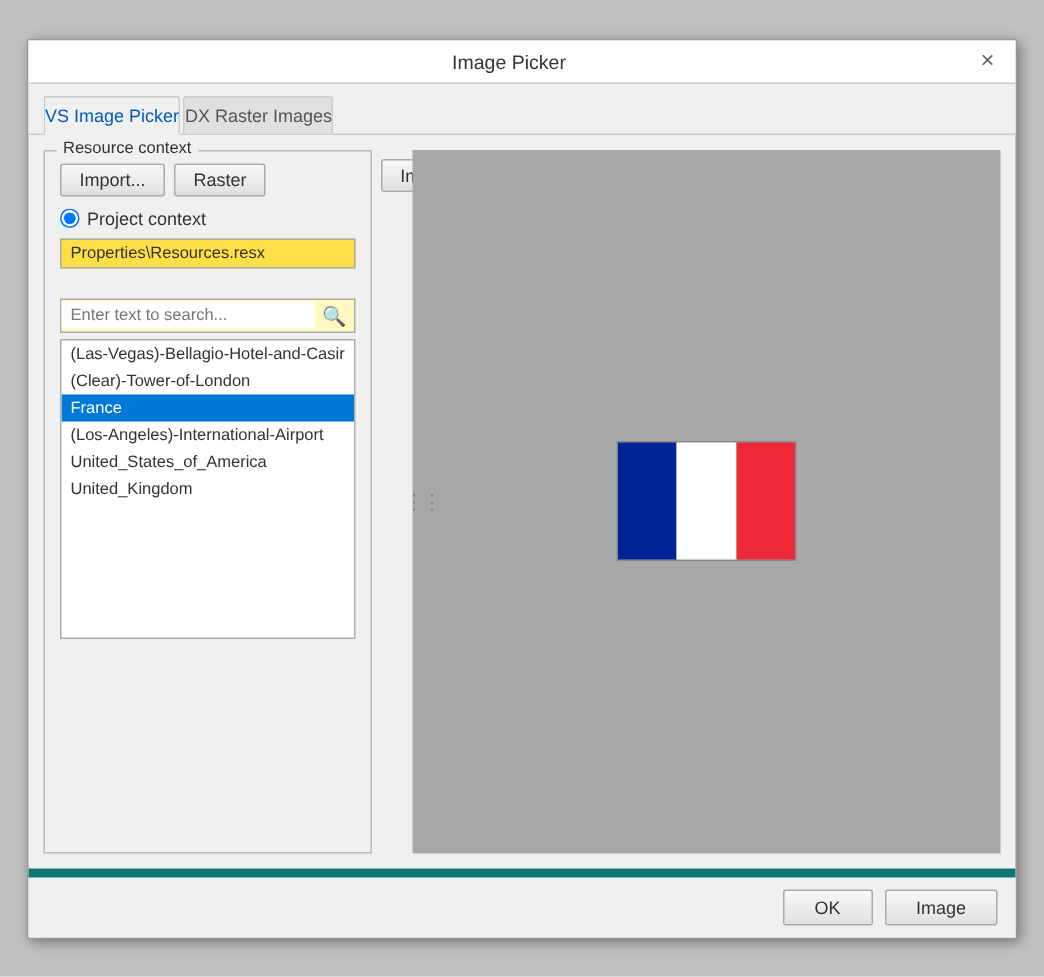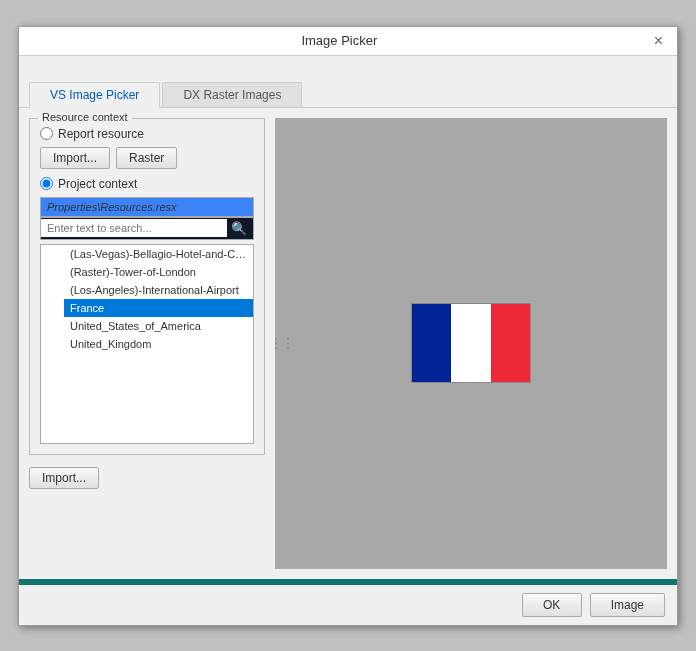--- a/index.html
+++ b/index.html
@@ -20,21 +20,21 @@
       width: 660px;
       min-height: 600px;
       display: flex;
       flex-direction: column;
     }
     .title-bar {
       background: #fff;
       border-bottom: 1px solid #ccc;
       padding: 6px 10px;
       display: flex;
-      align-items: center;
+      align-items: flex-end;
       justify-content: space-between;
     }
     .title-bar-text {
       flex: 1;
       text-align: center;
       font-size: 13px;
       color: #333;
     }
     .close-btn {
       cursor: pointer;
@@ -45,48 +45,47 @@
       padding: 0 4px;
       line-height: 1;
     }
     .tabs {
       display: flex;
       padding: 8px 10px 0;
       background: #f0f0f0;
       border-bottom: 1px solid #ccc;
     }
     .tab {
-      padding: 5px 20px;
+      padding: 5px 0;
       border: 1px solid #ccc;
       border-bottom: none;
       background: #e0e0e0;
       cursor: pointer;
       margin-right: 2px;
       color: #555;
       font-size: 12px;
       border-radius: 2px 2px 0 0;
-      margin-top: 18px;
     }
     .tab.active {
       background: #f0f0f0;
       color: #005bbb;
       border-color: #ccc;
       border-bottom: 1px solid #f0f0f0;
       margin-bottom: -1px;
     }
     .content-area {
       display: flex;
       flex: 1;
       padding: 10px;
       gap: 10px;
     }
     .left-panel {
       width: 236px;
       display: flex;
-      flex-direction: column;
+      flex-direction: row;
       gap: 6px;
     }
     .group-box {
       border: 1px solid #bbb;
       padding: 8px 10px 10px;
       position: relative;
       background: #f0f0f0;
     }
     .group-box-legend {
       position: absolute;
@@ -116,32 +115,31 @@
       border: 1px solid #aaa;
       background: linear-gradient(to bottom, #f8f8f8, #e0e0e0);
       cursor: pointer;
       font-size: 12px;
       color: #333;
       border-radius: 2px;
     }
     .btn:disabled { color: #aaa; cursor: default; }
     .file-path {
       border: 1px solid #aaa;
-      background: #3b82f6;
+      background: #fde047;
       padding: 3px 6px;
       font-size: 11px;
       color: #333;
-      margin-bottom: 0;
-      font-style: italic;
+      margin-bottom: 20px;
     }
     .search-row {
       display: flex;
       align-items: center;
       border: 1px solid #aaa;
-      background: #0f172a;
+      background: #fef9c3;
       margin-bottom: 4px;
     }
     .search-input {
       border: none;
       outline: none;
       flex: 1;
       padding: 3px 6px;
       font-size: 11px;
       color: #999;
     }
@@ -158,21 +156,20 @@
       overflow-y: auto;
     }
     .list-item {
       padding: 3px 6px;
       cursor: pointer;
       font-size: 11px;
       color: #333;
       white-space: nowrap;
       overflow: hidden;
       text-overflow: ellipsis;
-      margin-left: 23px;
     }
     .list-item.selected {
       background: #0078d7;
       color: #fff;
     }
     .import-btn-bottom {
       margin-top: 6px;
     }
     .right-panel {
       flex: 1;
@@ -238,47 +235,43 @@
     <div class="tab active">VS Image Picker</div>
     <div class="tab">DX Raster Images</div>
   </div>
 
   <div class="content-area">
 
     <div class="left-panel">
       <div class="group-box">
         <span class="group-box-legend">Resource context</span>
 
-        <div class="radio-row">
-          <input type="radio" name="resource" style="">
-          <label>Report resource</label>
-        </div>
 
         <div class="btn-row">
           <button class="btn">Import...</button>
           <button class="btn">Raster</button>
         </div>
 
         <div class="radio-row">
           <input type="radio" name="resource" checked="" style="">
           <label>Project context</label>
         </div>
 
         <div class="file-path">Properties\Resources.resx</div>
 
         <div class="search-row">
           <input class="search-input" type="text" placeholder="Enter text to search..." style="">
           <span class="search-icon">🔍</span>
         </div>
 
         <div class="list-box">
           <div class="list-item">(Las-Vegas)-Bellagio-Hotel-and-Casir</div>
-          <div class="list-item">(Raster)-Tower-of-London</div>
+          <div class="list-item">(Clear)-Tower-of-London</div>
+          <div class="list-item selected">France</div>
           <div class="list-item">(Los-Angeles)-International-Airport</div>
-          <div class="list-item selected">France</div>
           <div class="list-item">United_States_of_America</div>
           <div class="list-item">United_Kingdom</div>
         </div>
       </div>
 
       <div class="import-btn-bottom">
         <button class="btn">Import...</button>
       </div>
     </div>
 

